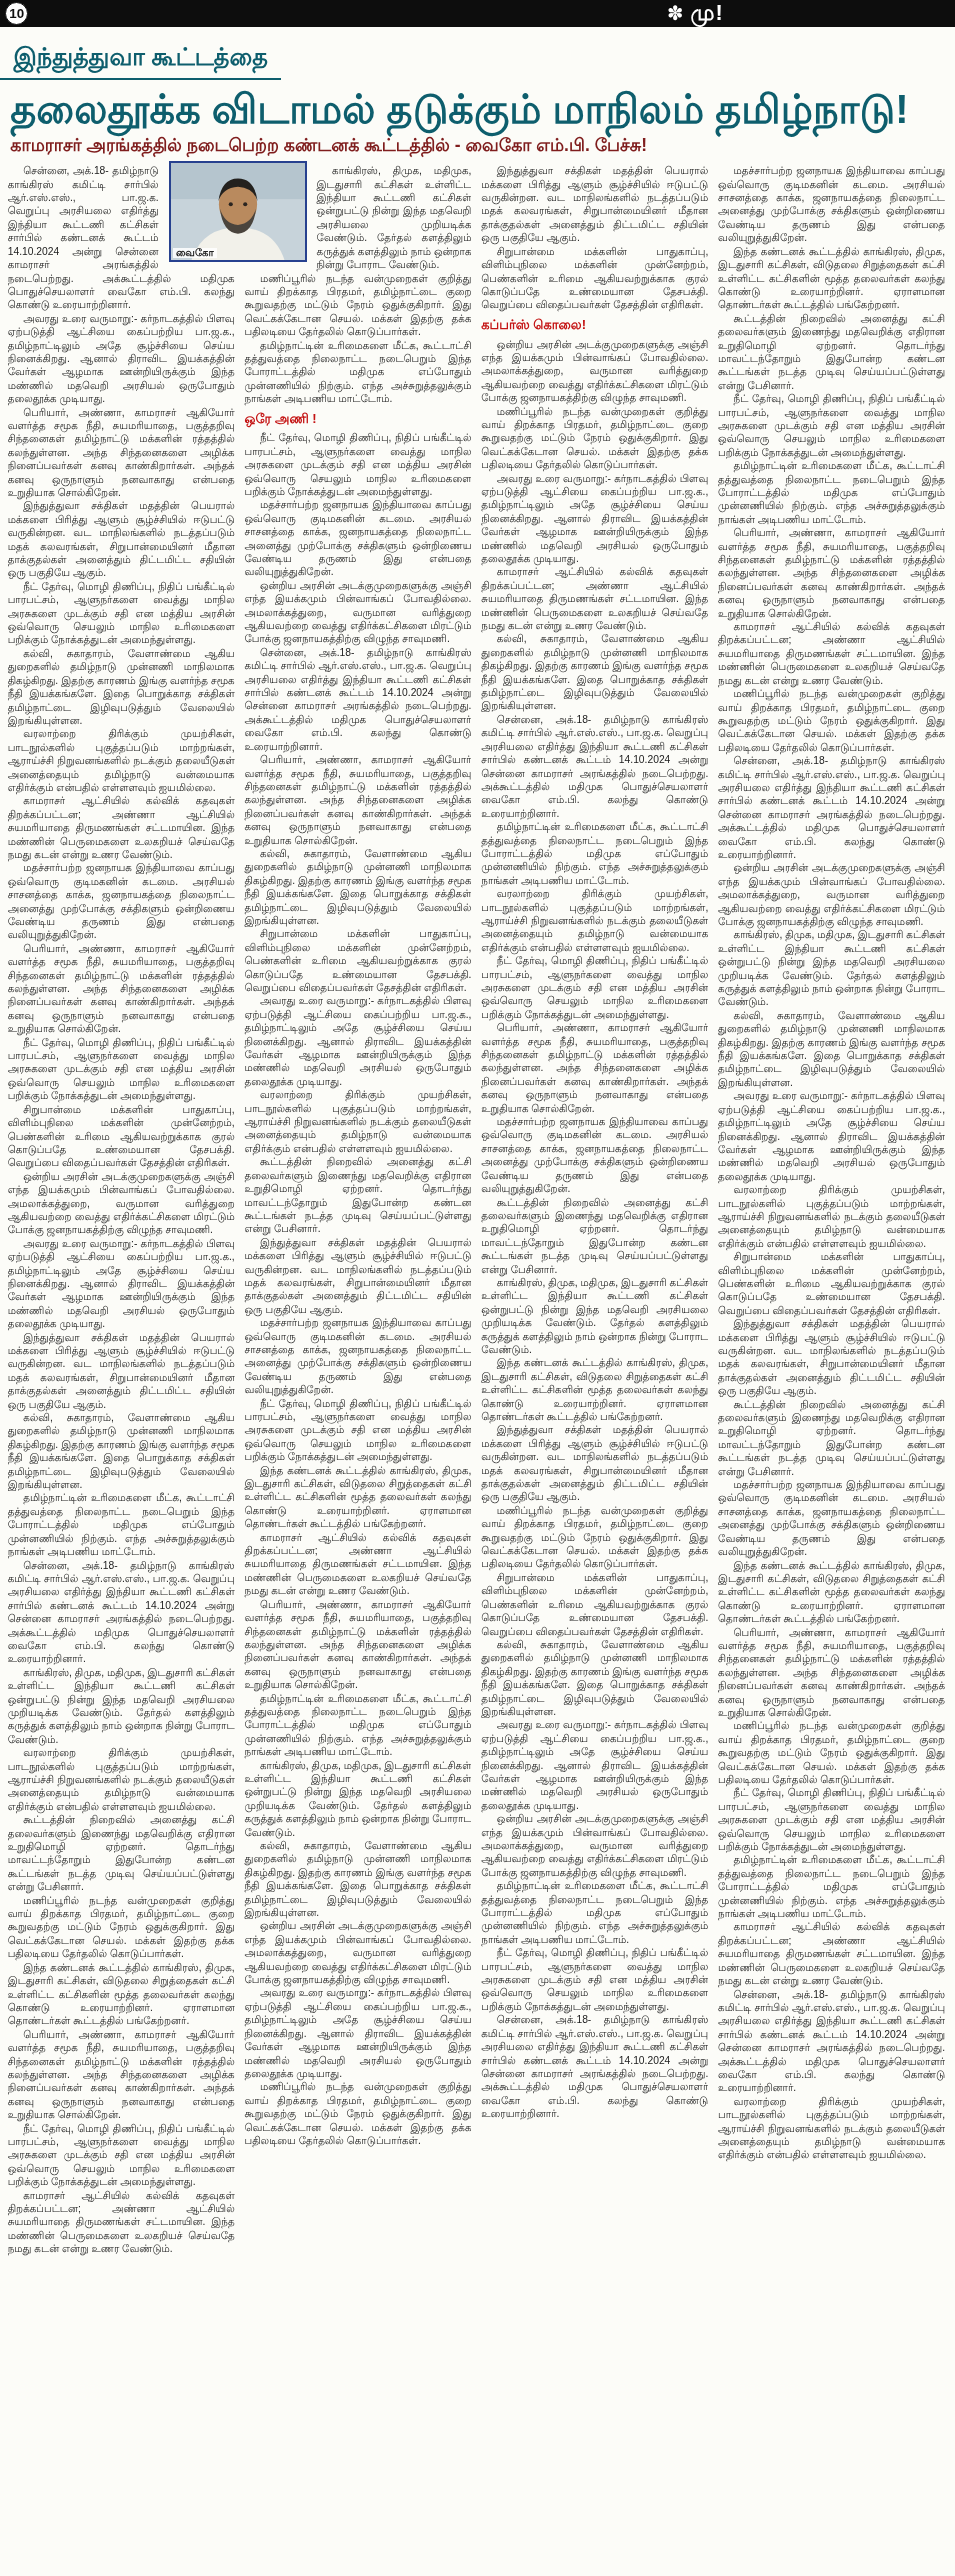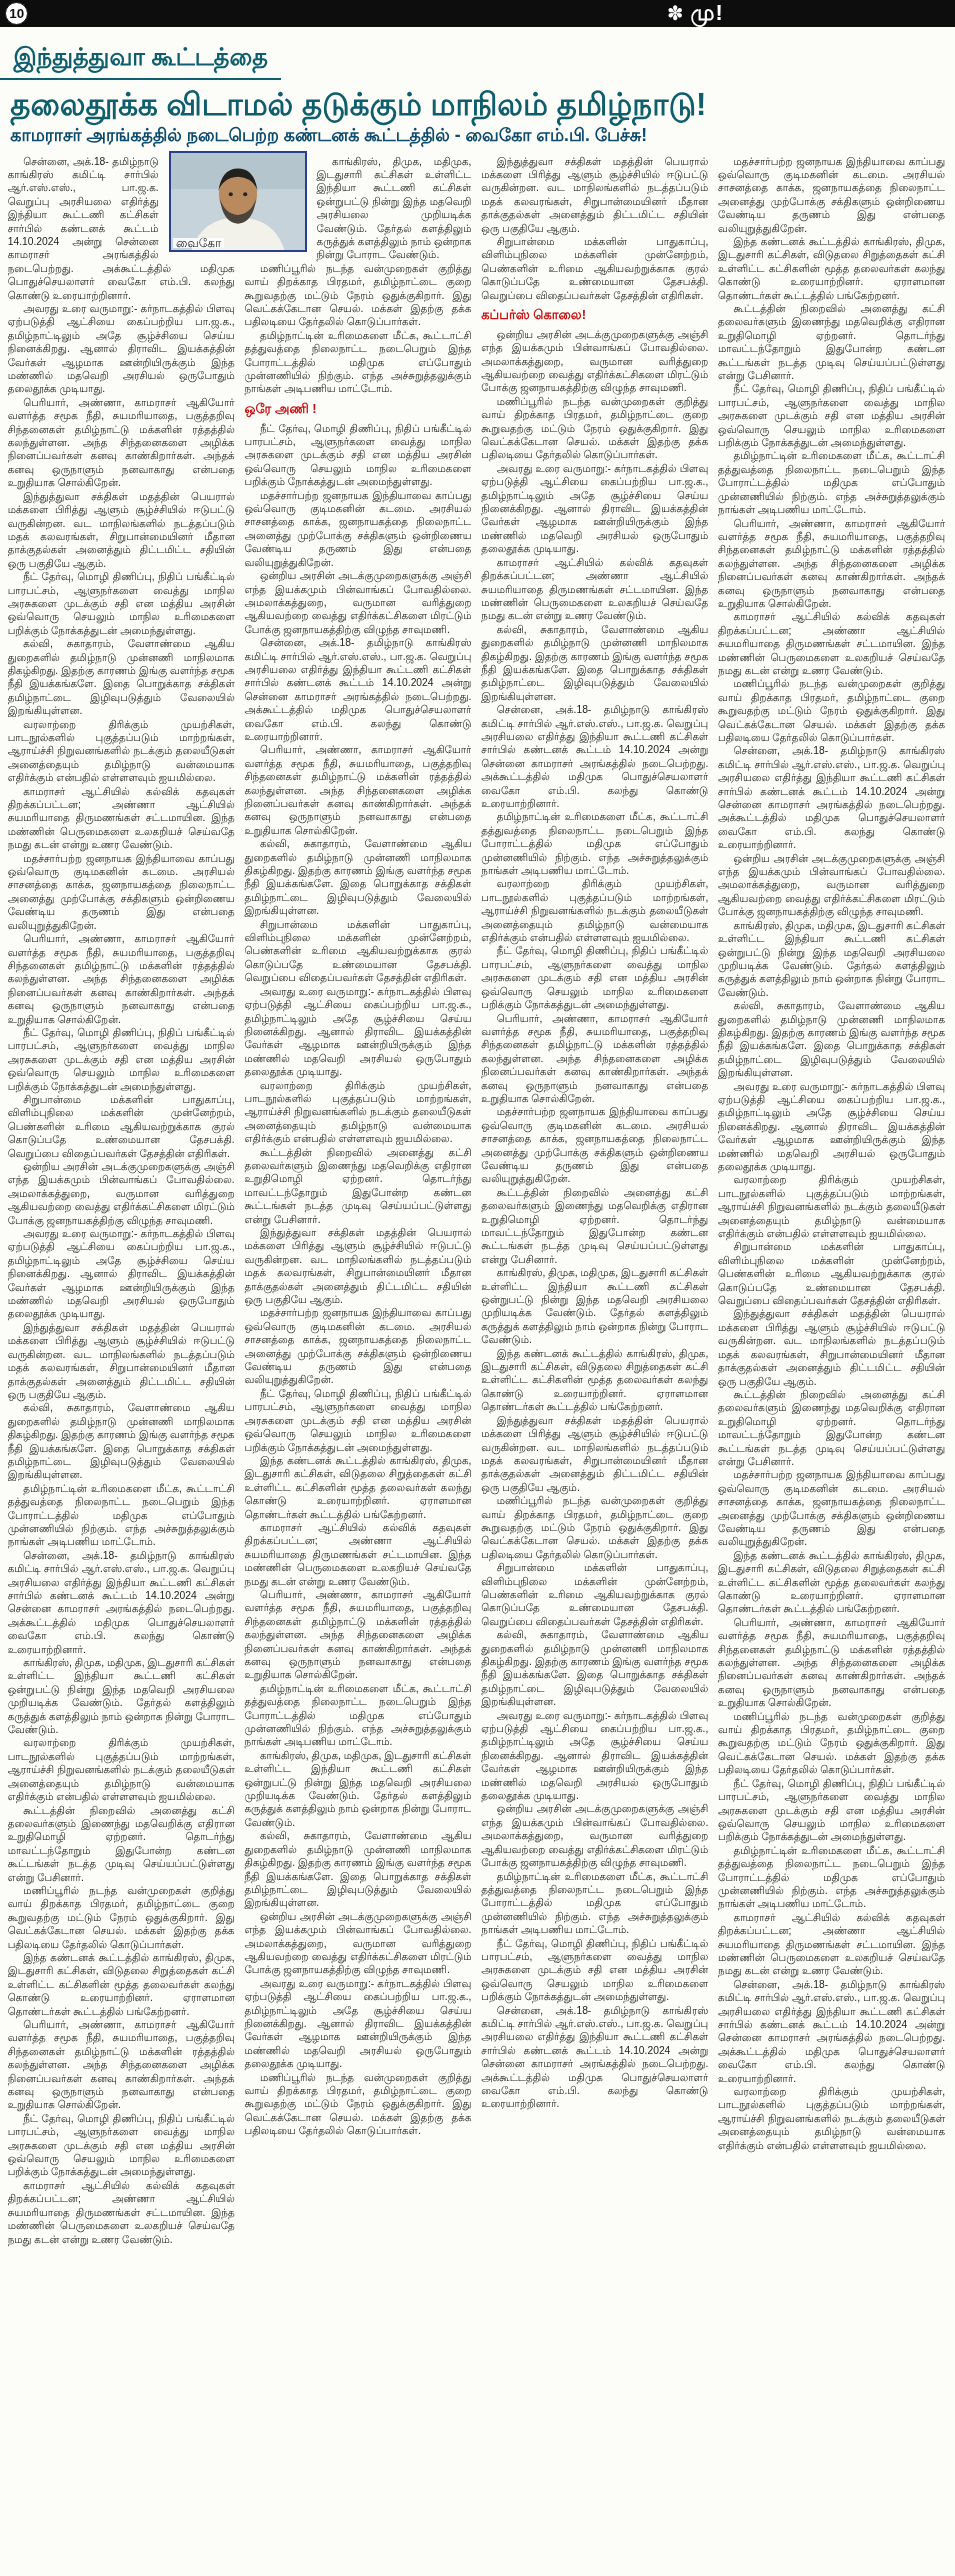--- a/index.html
+++ b/index.html
@@ -16,39 +16,39 @@
     display:flex;align-items:center;justify-content:center;
     font-weight:bold;font-size:13.4px;color:#111;
   }
   .masthead{position:absolute;left:667px;top:0;height:27px;display:flex;align-items:center;gap:7.2px;color:#fff;}
   .masthead .star{font-size:19.6px;line-height:1;}
   .masthead .mast-text{font-size:21.6px;font-weight:bold;letter-spacing:1px;}
   
   .headline-block{text-align:left;padding-top:15.5px;}
   .kicker{display:inline-block;font-size:24px;font-weight:bold;color:#0e5e6d;
           border-bottom:2.6px solid #0e5e6d;padding:0 13.4px 4.1px;}
-  .main-head{margin:8.2px 10.3px 4.1px;font-size:31px;line-height:1.08;font-weight:bold;color:#0e5e6d;}
-  .sub-head{margin:0 10.3px 5.2px;font-size:17.5px;font-weight:bold;color:#0c4a6e;}
+  .main-head{margin:8.2px 10.3px 4.1px;font-size:40px;line-height:1.08;font-weight:bold;color:#0e5e6d;}
+  .sub-head{margin:0 10.3px 5.2px;font-size:17.5px;font-weight:bold;color:#7f1d1d;}
   
   .article{position:relative;margin:7.2px 7.7px 0;}
   .columns{display:flex;gap:9.8px;height:2483px;overflow:hidden;}
   .col{flex:0 0 227px;width:227px;font-size:10.3px;line-height:13.4px;text-align:justify;overflow:hidden;}
   .col p{margin:0;text-indent:15.5px;}
   .subhead-red{color:#c41414;font-weight:bold;font-size:13px;text-align:left;margin:6.2px 0;}
   .spacer-r{float:right;width:72px;height:102px;margin-left:4.1px;}
   .spacer-l{float:left;width:68px;height:102px;margin-right:4.1px;}
   
   .photo-inset{
     position:absolute;left:161px;top:-3.1px;width:138px;height:101px;
     border:2.1px solid #27418f;background:#c7d3da;z-index:5;box-sizing:border-box;overflow:hidden;
   }
   .photo-inset svg{display:block;width:100%;height:100%;}
   .photo-label{
     position:absolute;left:2.1px;bottom:2.1px;background:rgba(255,255,255,.85);
-    font-size:12px;font-weight:normal;color:#222;padding:0 3.1px;line-height:10.3px;
+    font-size:10px;font-weight:bold;color:#222;padding:0 3.1px;line-height:10.3px;
   }
 </style>
 </head>
 <body>
 
 <div class="page">
 
   <header class="topbar">
     <div class="pagenum-circle">
       <span>10</span>

